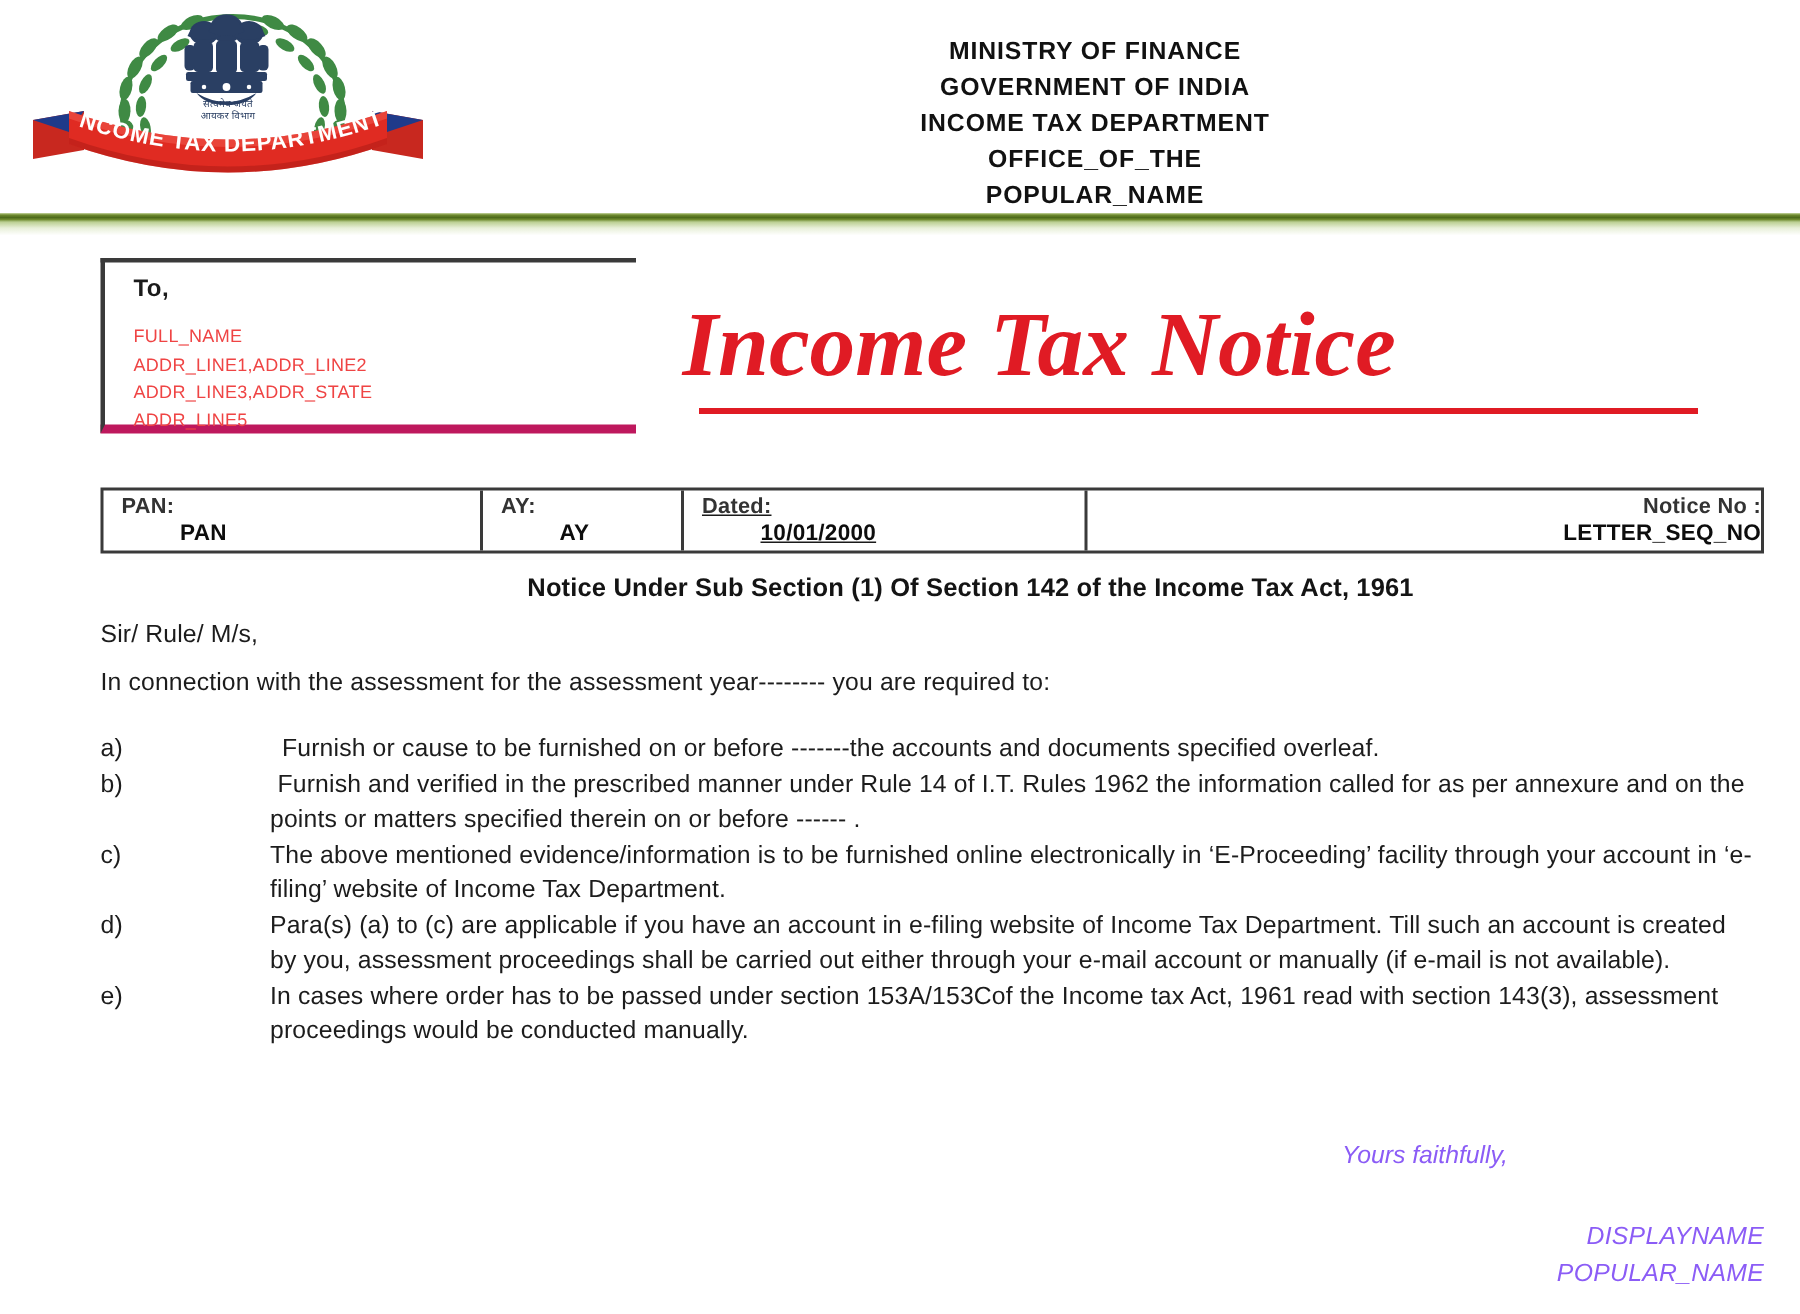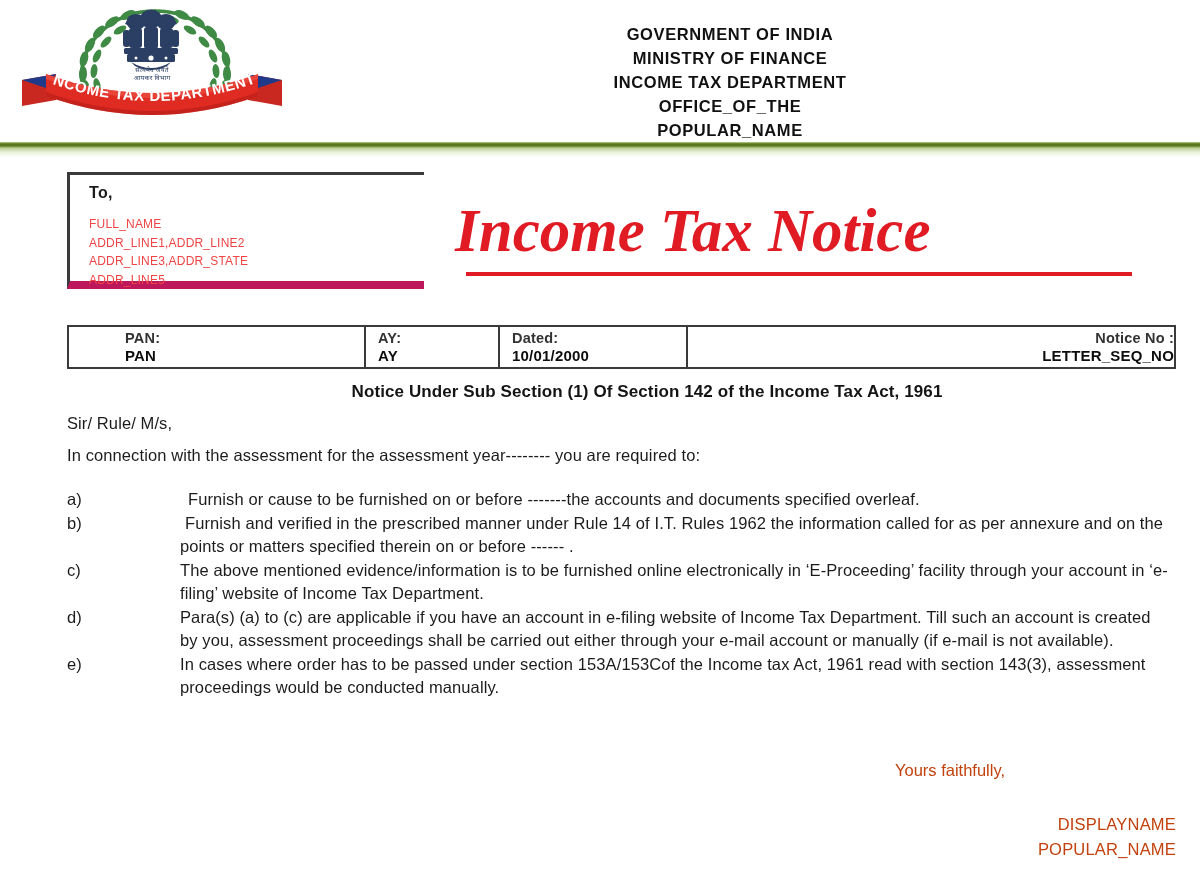--- a/index.html
+++ b/index.html
@@ -103,21 +103,21 @@
   }
 
   
   .address-box {
     position: absolute;
     left: 67px; top: 172px;
     width: 357px;
     height: 117px;
     border-top: 3px solid #3a3a3a;
     border-left: 3px solid #3a3a3a;
-    border-bottom: 8px solid #be185d;
+    border-bottom: 6px solid #be185d;
     border-right: none;
     box-sizing: border-box;
     padding: 9px 0 0 19px;
   }
   .address-box .to {
     font-size: 16px;
     font-weight: bold;
     color: #1b1b1b;
     letter-spacing: .3px;
     margin-bottom: 14px;
@@ -156,21 +156,20 @@
 
   
   .details-table {
     position: absolute;
     left: 67px; top: 325px;
     width: 1109px;
     height: 44px;
     border: 2px solid #3a3a3a;
     box-sizing: border-box;
     display: flex;
-    padding-left: 44px;
   }
   .details-cell {
     box-sizing: border-box;
     padding: 3px 0 0 12px;
     border-right: 2px solid #3a3a3a;
     overflow: hidden;
   }
   .details-cell:last-child { border-right: none; text-align: right; }
   .details-cell .lbl {
     font-size: 14.5px;
@@ -180,24 +179,25 @@
     letter-spacing: .2px;
     white-space: nowrap;
   }
   .details-cell .val {
     font-size: 15px;
     font-weight: bold;
     color: #0d0d0d;
     line-height: 18px;
     letter-spacing: .2px;
     white-space: nowrap;
+    margin-left: 39px;
   }
   .cell-pan    { width: 253px; }
   .cell-ay     { width: 134px; }
-  .cell-dated  { width: 188px; }
+  .cell-dated  { width: 269px; text-decoration: underline; }
   .cell-notice { flex: 1 1 auto; }
 
   
   .subject {
     position: absolute;
     left: 0; top: 382px;
     width: 1200px;
     text-align: center;
     font-size: 17px;
     font-weight: bold;
@@ -235,22 +235,23 @@
   .clause-a .clause-text { text-indent: 8px; }
   .clause-b .clause-text { text-indent: 5px; }
 
   
   .signature {
     position: absolute;
     left: 700px; top: 758px;
     width: 476px;
     text-align: center;
     font-size: 16.5px;
-    color: #c2410c;
+    color: #8b5cf6;
     line-height: 24px;
+    font-style: italic;
   }
   .sig-faithfully {
     text-align: center;
     padding-left: 24px;
     margin-bottom: 30px;
   }
   .sig-name {
     text-align: right;
     padding-left: 36px;
     line-height: 25px;
@@ -359,22 +360,22 @@
           </defs>
           <text font-family="Liberation Sans, sans-serif" font-size="15" font-weight="bold" fill="#ffffff" letter-spacing="0.6">
             <textPath href="#ribbonpath" startOffset="50%" text-anchor="middle">INCOME TAX DEPARTMENT</textPath>
           </text>
         </svg>
       </div>
     </div>
   </div>
 
   <div class="gov-titles">
+    <div>MINISTRY OF FINANCE</div>
     <div>GOVERNMENT OF INDIA</div>
-    <div>MINISTRY OF FINANCE</div>
     <div>INCOME TAX DEPARTMENT</div>
     <div>OFFICE_OF_THE</div>
     <div>POPULAR_NAME</div>
   </div>
 </div>
 
 <div class="green-rule"></div>
 <div class="green-fade"></div>
 
 <div class="address-box">

